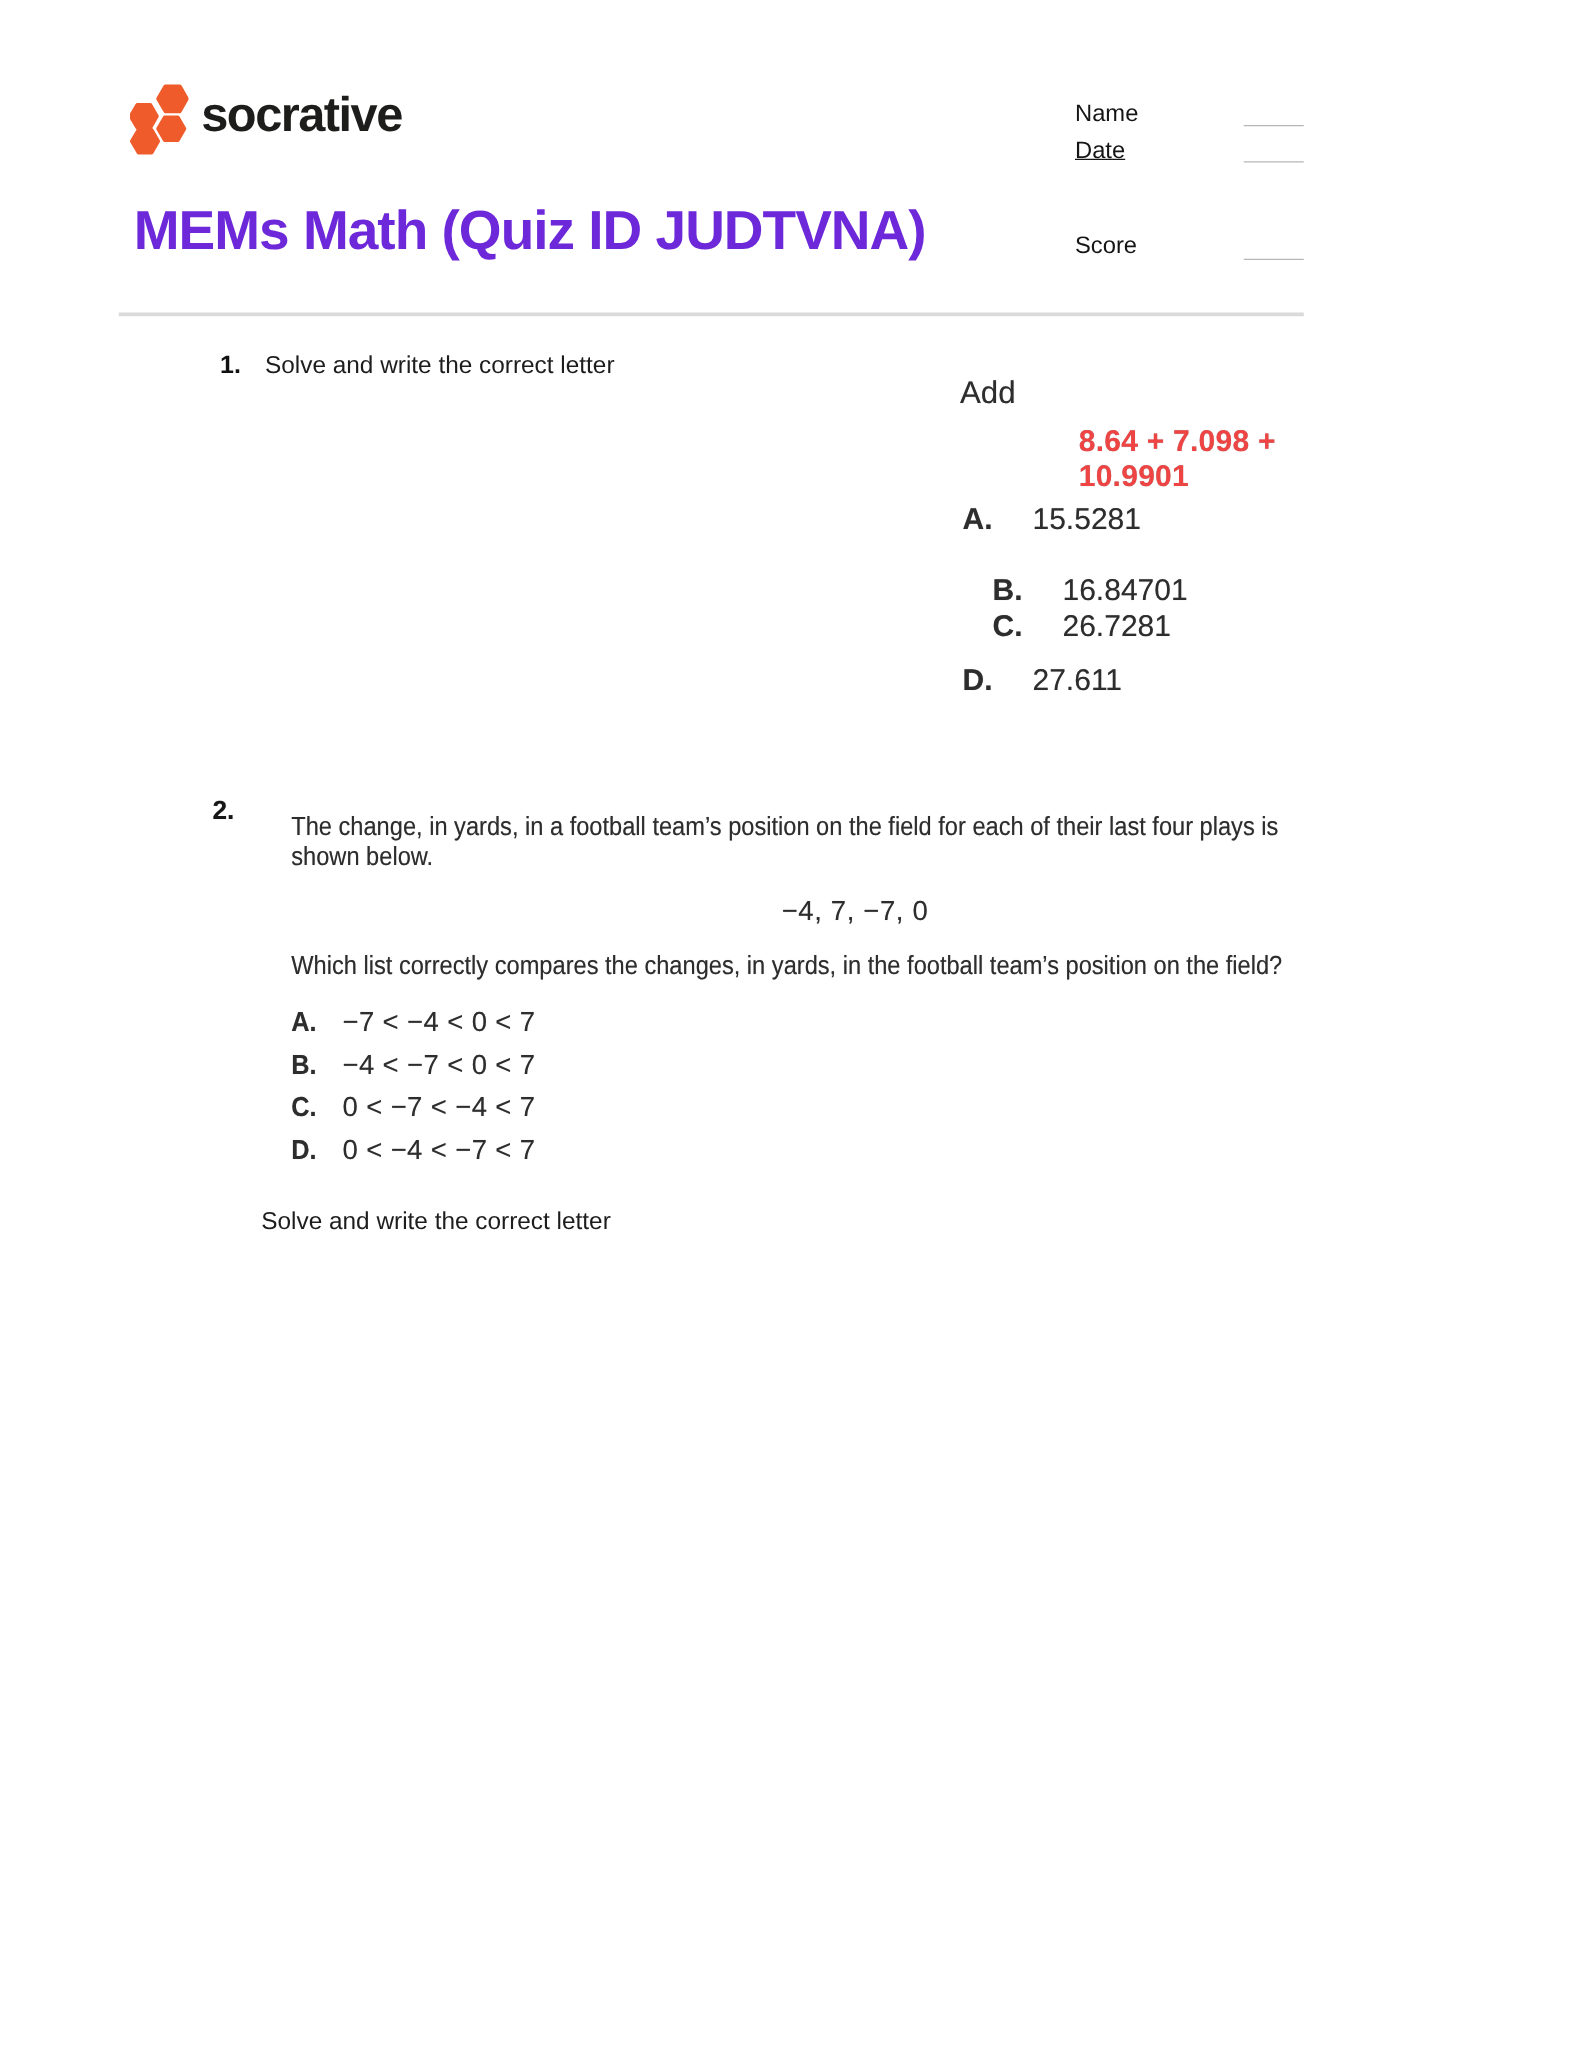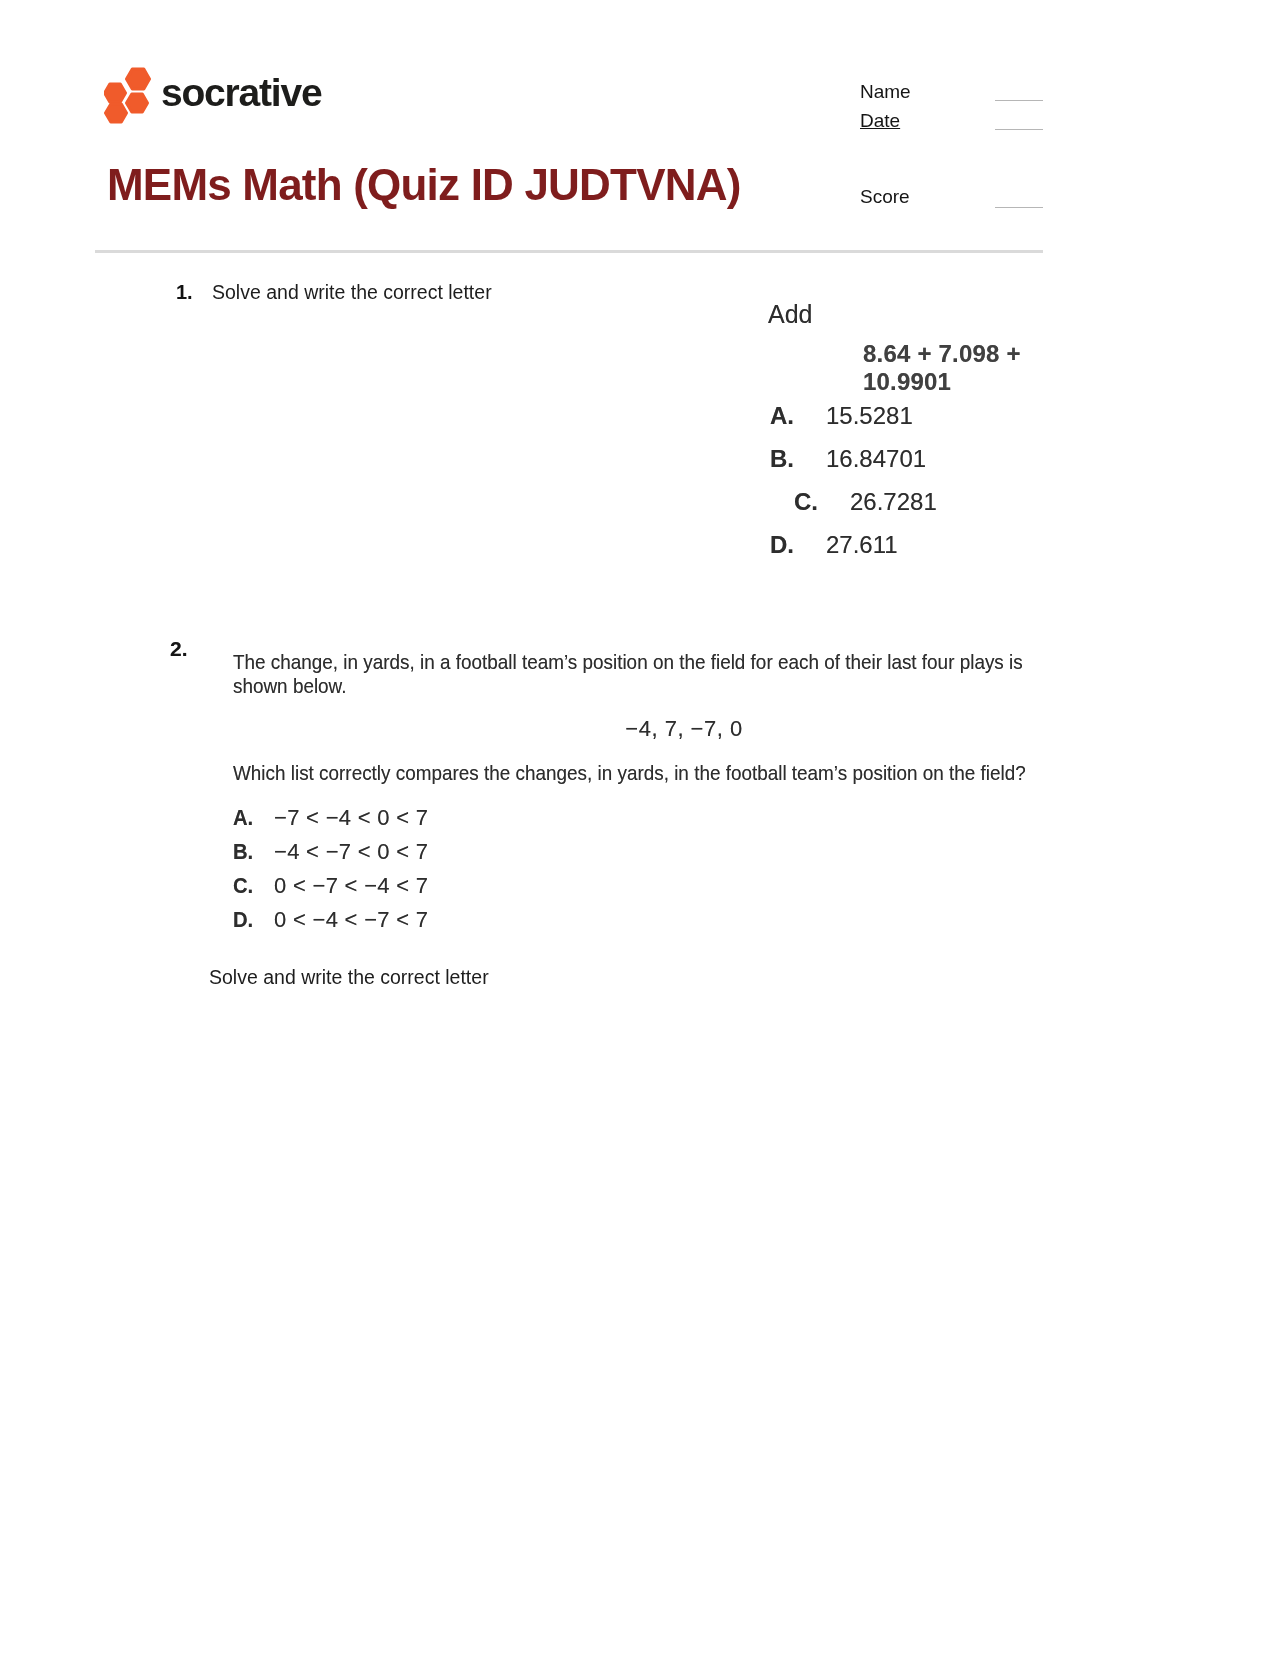--- a/index.html
+++ b/index.html
@@ -17,35 +17,35 @@
   .hlabel {
     position:absolute; width:122px; left:860px; text-align:left;
     font-size:19px; color:#151515; line-height:1.2;
   }
   .hline {
     position:absolute; left:995px; width:150px; height:0;
     border-top:1.5px solid #b6b6b6;
   }
   .doc-title {
     position:absolute; left:107px; top:160px;
-    font-size:44px; font-weight:700; letter-spacing:-0.8px; color:#7f1d1d; line-height:1.15;
+    font-size:44px; font-weight:700; letter-spacing:-0.8px; color:#6d28d9; line-height:1.15;
   }
   .divider { position:absolute; left:95px; top:250px; width:1088px; height:3px; background:#dadada; }
 
   
   .q-number   { position:absolute; font-size:20px; font-weight:700; color:#111; line-height:1.2; }
   .instruction{ position:absolute; font-size:19.5px; color:#1d1d1d; line-height:1.2; }
 
   
   .scan { color:#2d2d2d; text-shadow:0 0 0.6px rgba(40,40,40,0.45); }
   .cond { display:inline-block; transform:scaleX(0.9); transform-origin:0 0; white-space:nowrap; }
 
   
   .q1-prompt     { position:absolute; left:768px; top:300px;  font-size:25px; }
-  .q1-expression { position:absolute; left:863px; top:340px;  font-size:24px; font-weight:700; color:#404040; letter-spacing:0.2px; }
+  .q1-expression { position:absolute; left:863px; top:340px;  font-size:24px; font-weight:700; color:#ef4444; letter-spacing:0.2px; }
   .q1-choice     { position:absolute; left:770px; font-size:24px; white-space:nowrap; }
   .q1-choice .letter { display:inline-block; width:56px; font-weight:700; }
 
   
   .q2-number   { position:absolute; left:170px; top:637px; font-size:21px; font-weight:700; color:#161616; }
   .q2-line     { position:absolute; left:233px; font-size:21px; white-space:nowrap; }
   .q2-sequence { position:absolute; left:233px; top:716px; width:902px; text-align:center; font-size:22px; letter-spacing:0.5px; }
   .q2-choice   { position:absolute; left:233px; font-size:22px; white-space:nowrap; }
   .q2-choice .letter { display:inline-block; width:41px; font-weight:700; transform:scaleX(0.92); transform-origin:0 0; }
   .q2-choice .val    { letter-spacing:0.3px; }
@@ -81,21 +81,21 @@
   <section>
     <div class="q-number" style="left:176px; top:280px;">1.</div>
     <div class="instruction" style="left:212px; top:281px;">Solve and write the correct letter</div>
 
     <div class="q1-prompt scan">Add</div>
     <div class="q1-expression scan">8.64 + 7.098 + 10.9901</div>
 
     <div class="q1-choice scan" style="top:402px;">
       <span class="letter">A.</span><span class="val">15.5281</span>
     </div>
-    <div class="q1-choice scan" style="top:445px;">
+    <div class="q1-choice scan" style="top:459px;margin-left:24px;">
       <span class="letter">B.</span><span class="val">16.84701</span>
     </div>
     <div class="q1-choice scan" style="top:488px;margin-left:24px;">
       <span class="letter">C.</span><span class="val">26.7281</span>
     </div>
     <div class="q1-choice scan" style="top:531px;">
       <span class="letter">D.</span><span class="val">27.611</span>
     </div>
   </section>
 

